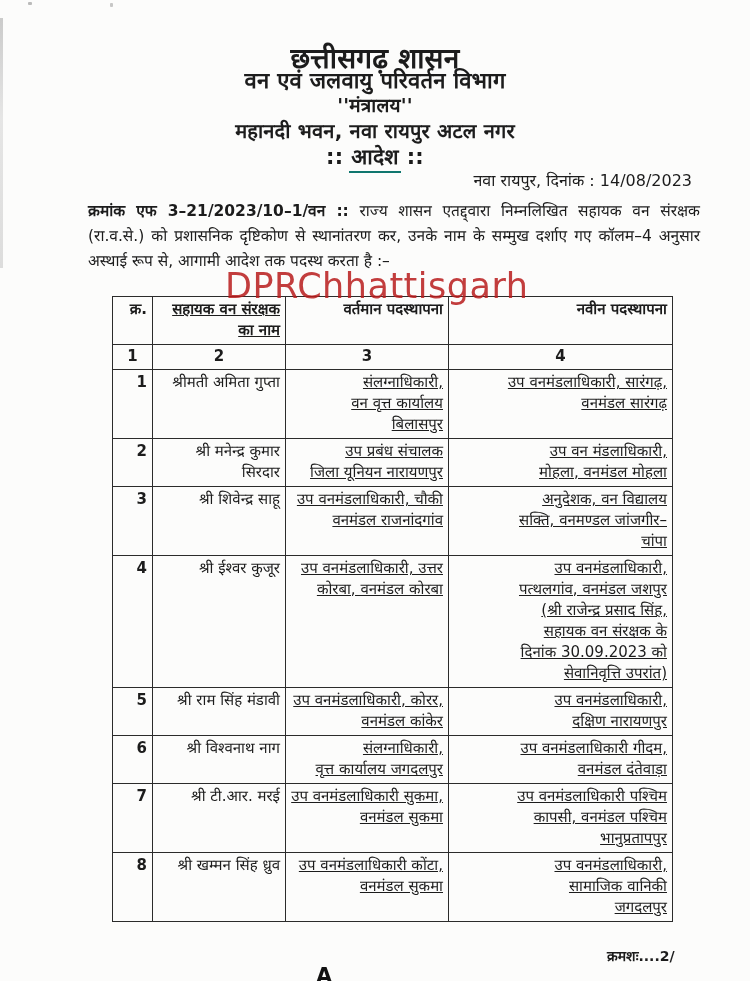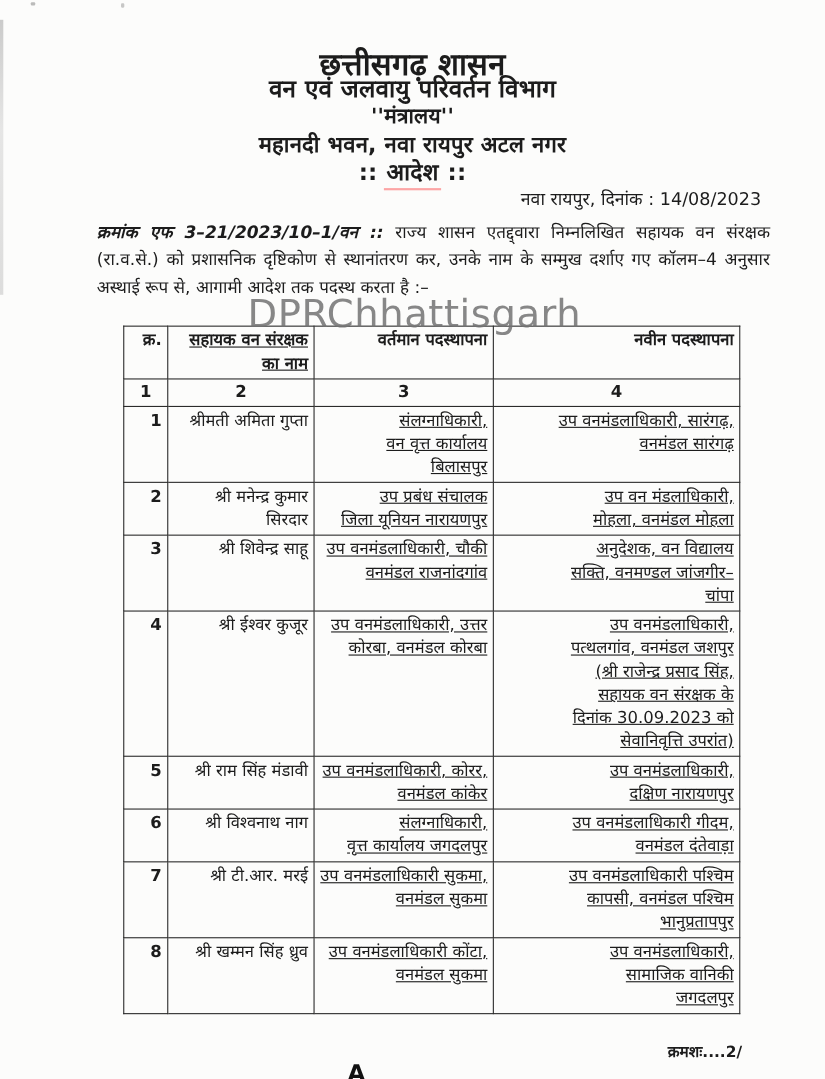--- a/index.html
+++ b/index.html
@@ -17,39 +17,39 @@
     text-align:center;
     font-weight:600;
     letter-spacing:0.2px;
   }
   .hl1 { top:38px;  font-size:28px; }
   .hl2 { top:64px;  font-size:22px; }
   .hl3 { top:92px;  font-size:19px; }
   .hl4 { top:117px; font-size:20px; }
   .order-line { top:142px; font-size:21px; font-weight:700; }
   .order-word {
-    border-bottom:2px solid #fca5a5;
+    border-bottom:2px solid #0f766e;
     padding:0 2px 1px 2px;
     margin:0 6px;
     display:inline-block;
   }
   .date-line {
     position:absolute; top:169px; right:58px;
     font-size:16px; font-weight:500;
   }
   .ref-para {
     position:absolute; left:88px; top:199px; width:612px;
     font-size:15.5px; line-height:25px;
     text-align:justify;
   }
-  .ref-bold { font-weight:700;font-style:italic; }
+  .ref-bold { font-weight:700; }
   .watermark {
     position:absolute; left:225px; top:266px;
     font-size:35px; font-weight:400;
-    color:#737373; opacity:0.85;
+    color:#b91c1c; opacity:0.85;
     letter-spacing:0.5px;
     z-index:5;
     font-family:"DejaVu Sans",sans-serif;
     pointer-events:none;
   }
   table.transfer {
     position:absolute; left:112px; top:296px;
     width:560px;
     border-collapse:collapse;
     table-layout:fixed;

